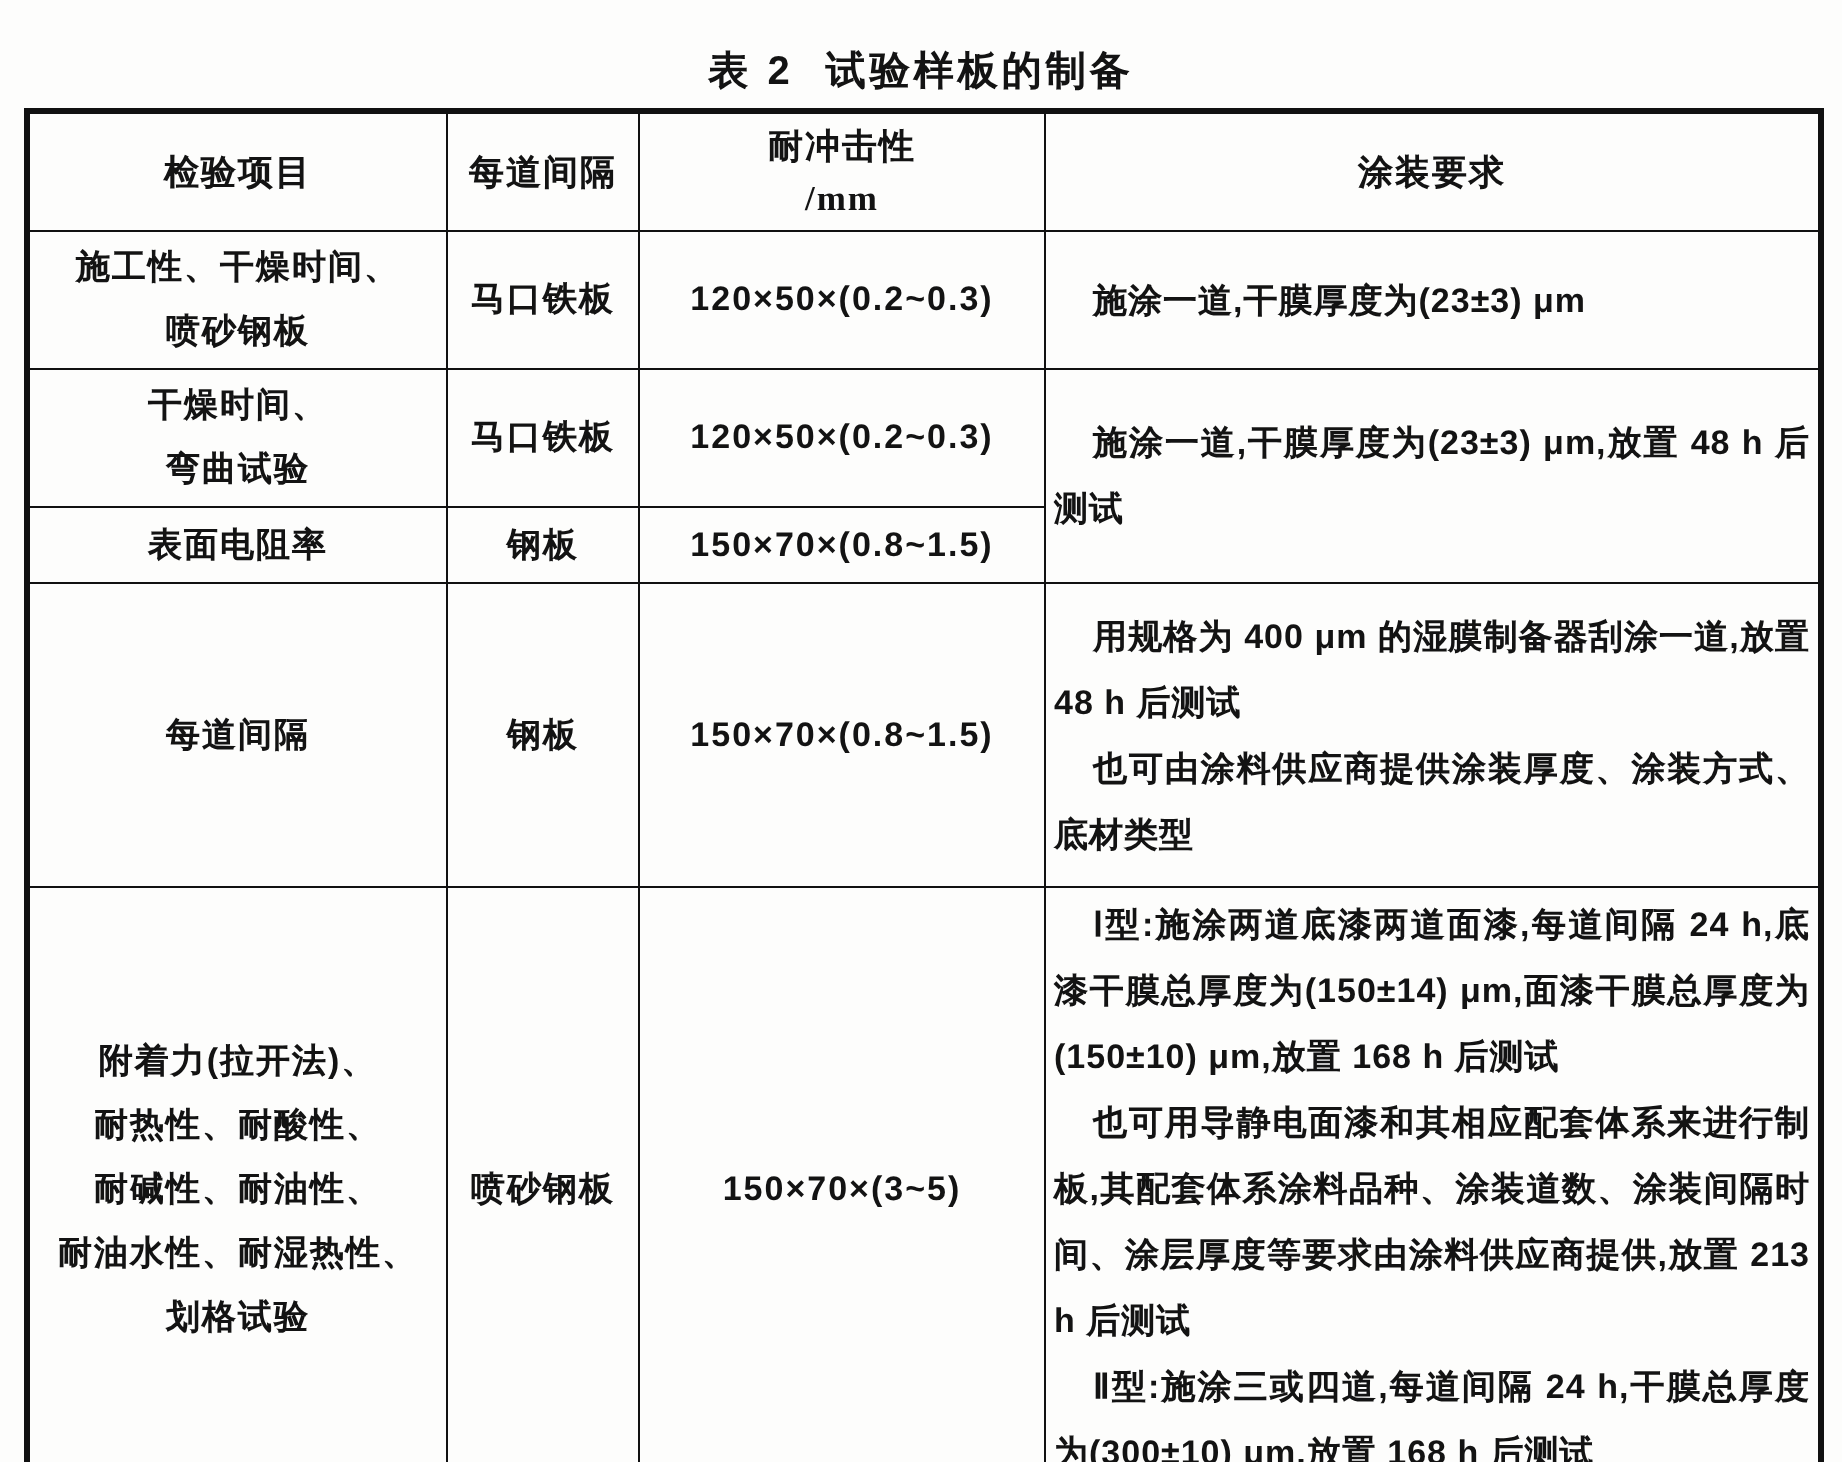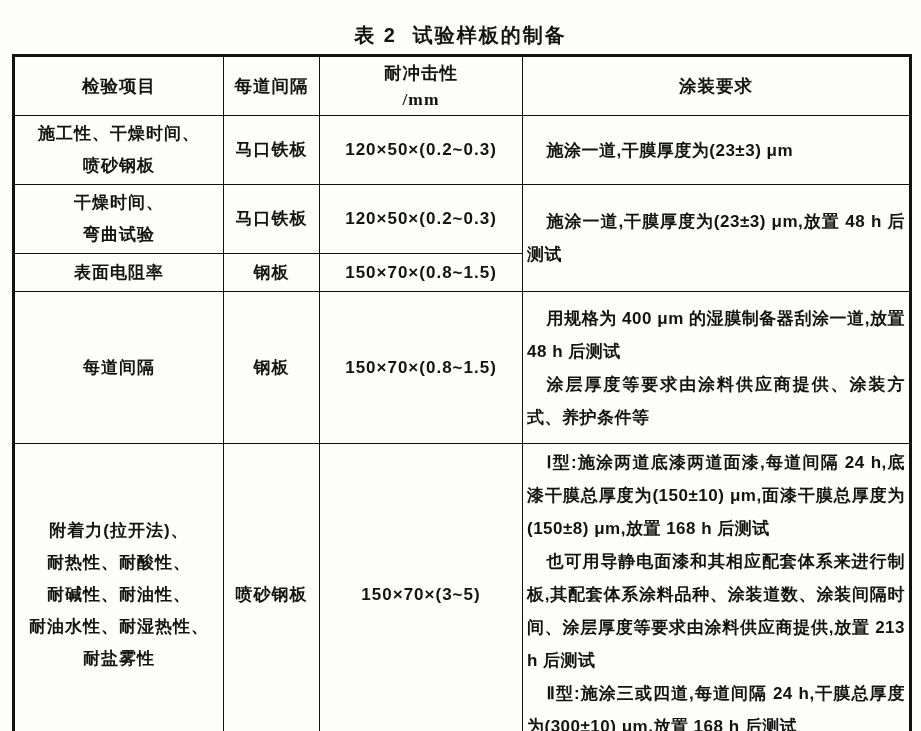--- a/index.html
+++ b/index.html
@@ -137,36 +137,36 @@
     </tr>
 
     <tr class="r-4">
       <td class="c-center">
         <div>每道间隔</div>
       </td>
       <td class="c-center">钢板</td>
       <td class="c-center">150×70×(0.8~1.5)</td>
       <td class="c-req">
         <p>用规格为 400 μm 的湿膜制备器刮涂一道,放置 48 h 后测试</p>
-        <p>涂层厚度等要求由涂料供应商提供、涂装方式、养护条件等</p>
+        <p>也可由涂料供应商提供涂装厚度、涂装方式、底材类型</p>
       </td>
     </tr>
 
     <tr class="r-5">
       <td class="c-center">
         <div>附着力(拉开法)、</div>
         <div>耐热性、耐酸性、</div>
         <div>耐碱性、耐油性、</div>
         <div>耐油水性、耐湿热性、</div>
-        <div>耐盐雾性</div>
+        <div>划格试验</div>
       </td>
       <td class="c-center">喷砂钢板</td>
       <td class="c-center">150×70×(3~5)</td>
       <td class="c-req">
-        <p>Ⅰ型:施涂两道底漆两道面漆,每道间隔 24 h,底漆干膜总厚度为(150±10) μm,面漆干膜总厚度为(150±8) μm,放置 168 h 后测试</p>
+        <p>Ⅰ型:施涂两道底漆两道面漆,每道间隔 24 h,底漆干膜总厚度为(150±14) μm,面漆干膜总厚度为(150±10) μm,放置 168 h 后测试</p>
         <p>也可用导静电面漆和其相应配套体系来进行制板,其配套体系涂料品种、涂装道数、涂装间隔时间、涂层厚度等要求由涂料供应商提供,放置 213 h 后测试</p>
         <p>Ⅱ型:施涂三或四道,每道间隔 24 h,干膜总厚度为(300±10) μm,放置 168 h 后测试</p>
       </td>
     </tr>
 
   </tbody>
     </table>
 </div>
 
 </body></html>

